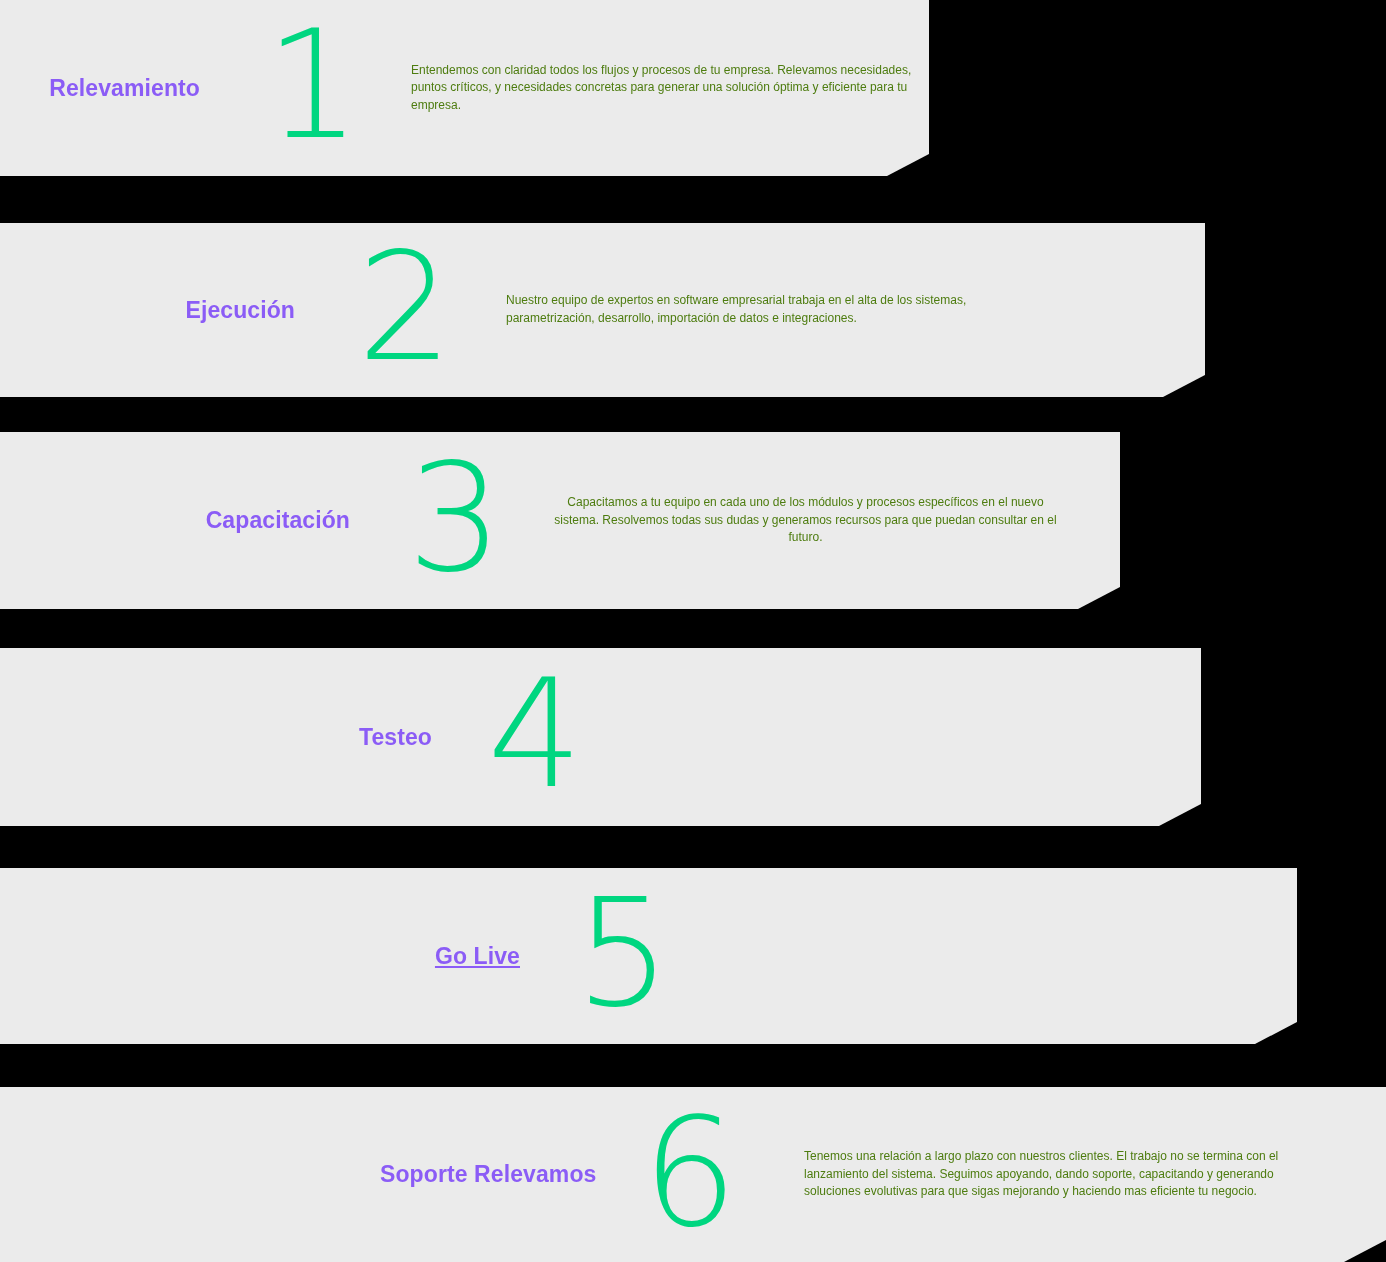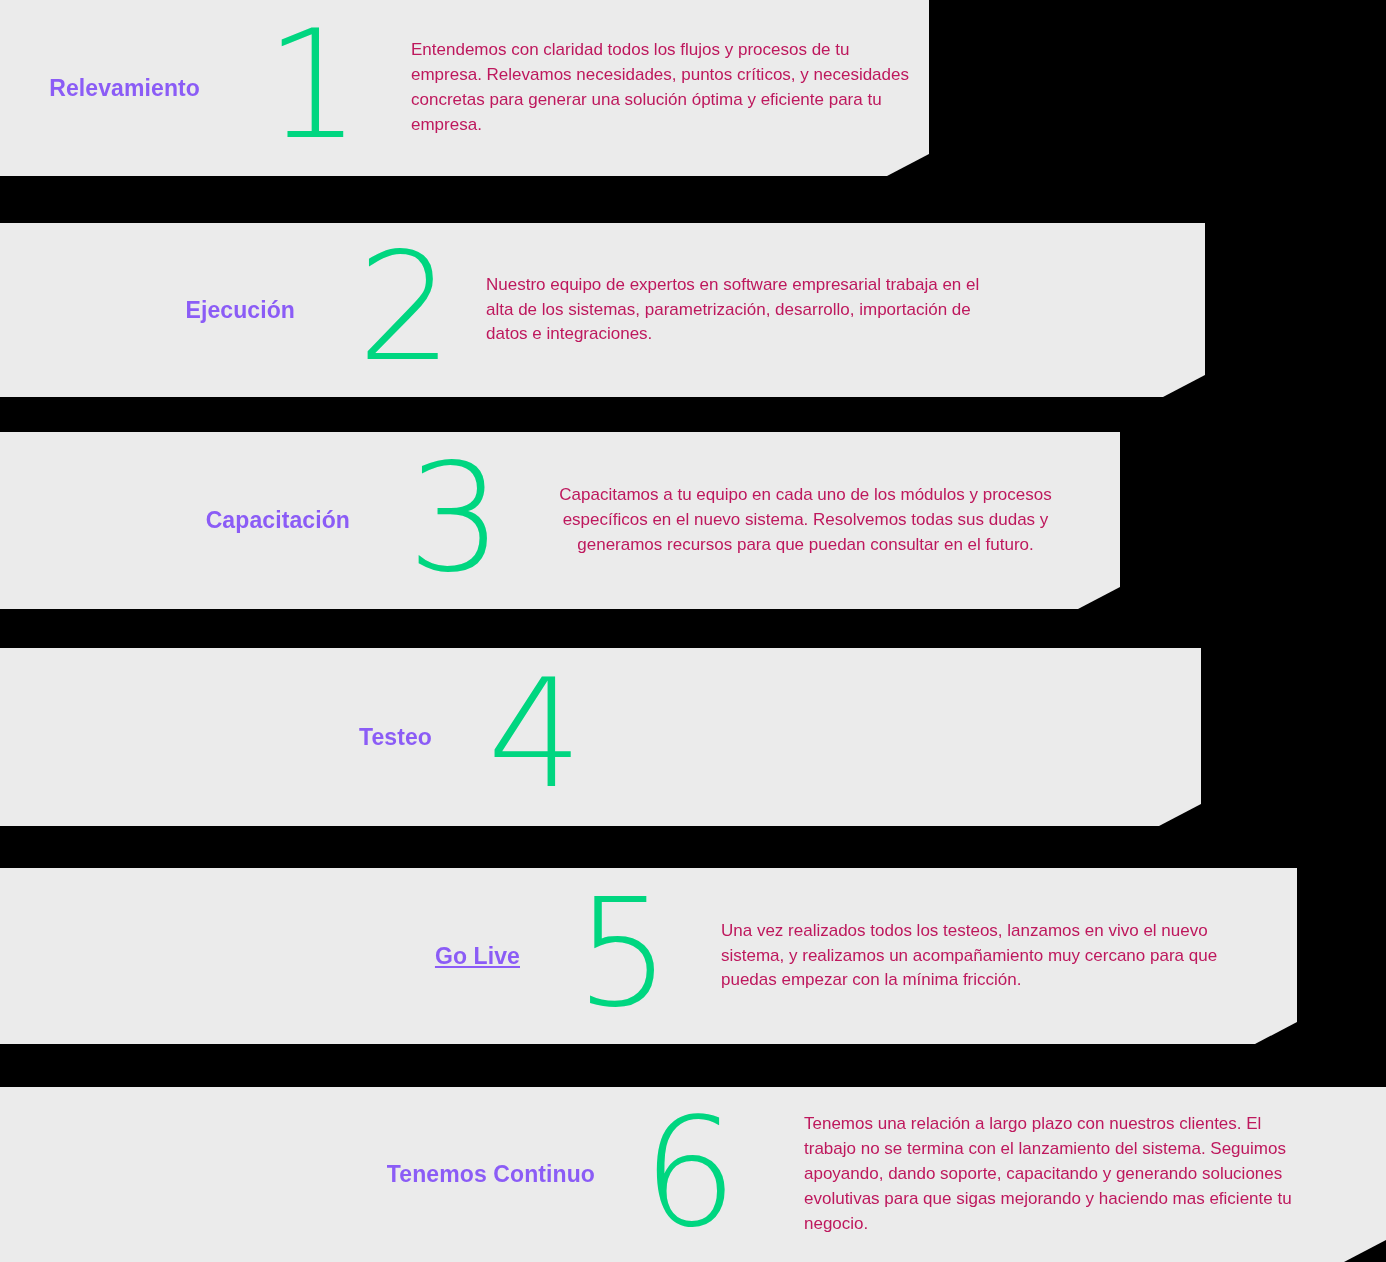--- a/index.html
+++ b/index.html
@@ -68,36 +68,36 @@
     font-weight: 300;
     font-size: 150px;
     line-height: 0.92;
     letter-spacing: -2px;
     flex: 0 0 auto;
     text-align: center;
     font-family: "DejaVu Sans", "Liberation Sans", sans-serif;
   }
 
   .step-desc {
-    color: #be185d;
-    font-size: 17px;
+    color: #4d7c0f;
+    font-size: 12px;
     line-height: 1.46;
     flex: 0 0 auto;
     width: 505px;
   }
   .step-desc p { margin: 0; }
 
   
   .s1 .step-label  { width: 200px; margin-left: 0px;   }
   .s1 .step-number { width: 108px; margin-left: 58px;  margin-top: -6px; }
   .s1 .step-desc   { margin-left: 45px; }
 
   .s2 .step-label  { width: 200px; margin-left: 95px;  }
   .s2 .step-number { width: 108px; margin-left: 55px;  margin-top: -6px; }
-  .s2 .step-desc   { margin-left: 28px; }
+  .s2 .step-desc   { margin-left: 48px; }
 
   .s3 .step-label  { width: 200px; margin-left: 150px; }
   .s3 .step-number { width: 108px; margin-left: 50px;  margin-top: -6px; }
   .s3 .step-desc   { margin-left: 45px; text-align: center; }
 
   .s4 .step-label  { width: 200px; margin-left: 232px; }
   .s4 .step-number { width: 108px; margin-left: 48px;  margin-top: -6px; }
   .s4 .step-desc   { margin-left: 48px; }
 
   .s5 .step-label  { width: 200px; margin-left: 320px; text-decoration: underline; }
@@ -147,29 +147,26 @@
     <div class="step-inner">
       <div class="step-label">Testeo</div>
       <div class="step-number">4</div>
     </div>
   </section>
 
   <section class="step-card s5">
     <div class="step-inner">
       <div class="step-label">Go Live</div>
       <div class="step-number">5</div>
-      <div class="step-desc">
-        <p>Una vez realizados todos los testeos, lanzamos en vivo el nuevo sistema, y realizamos un acompañamiento muy cercano para que puedas empezar con la mínima fricción.</p>
-      </div>
     </div>
   </section>
 
   <section class="step-card s6">
     <div class="step-inner">
-      <div class="step-label">Tenemos Continuo</div>
+      <div class="step-label">Soporte Relevamos</div>
       <div class="step-number">6</div>
       <div class="step-desc">
         <p>Tenemos una relación a largo plazo con nuestros clientes. El trabajo no se termina con el lanzamiento del sistema. Seguimos apoyando, dando soporte, capacitando y generando soluciones evolutivas para que sigas mejorando y haciendo mas eficiente tu negocio.</p>
       </div>
     </div>
   </section>
 
 </div>
 
 </body></html>

